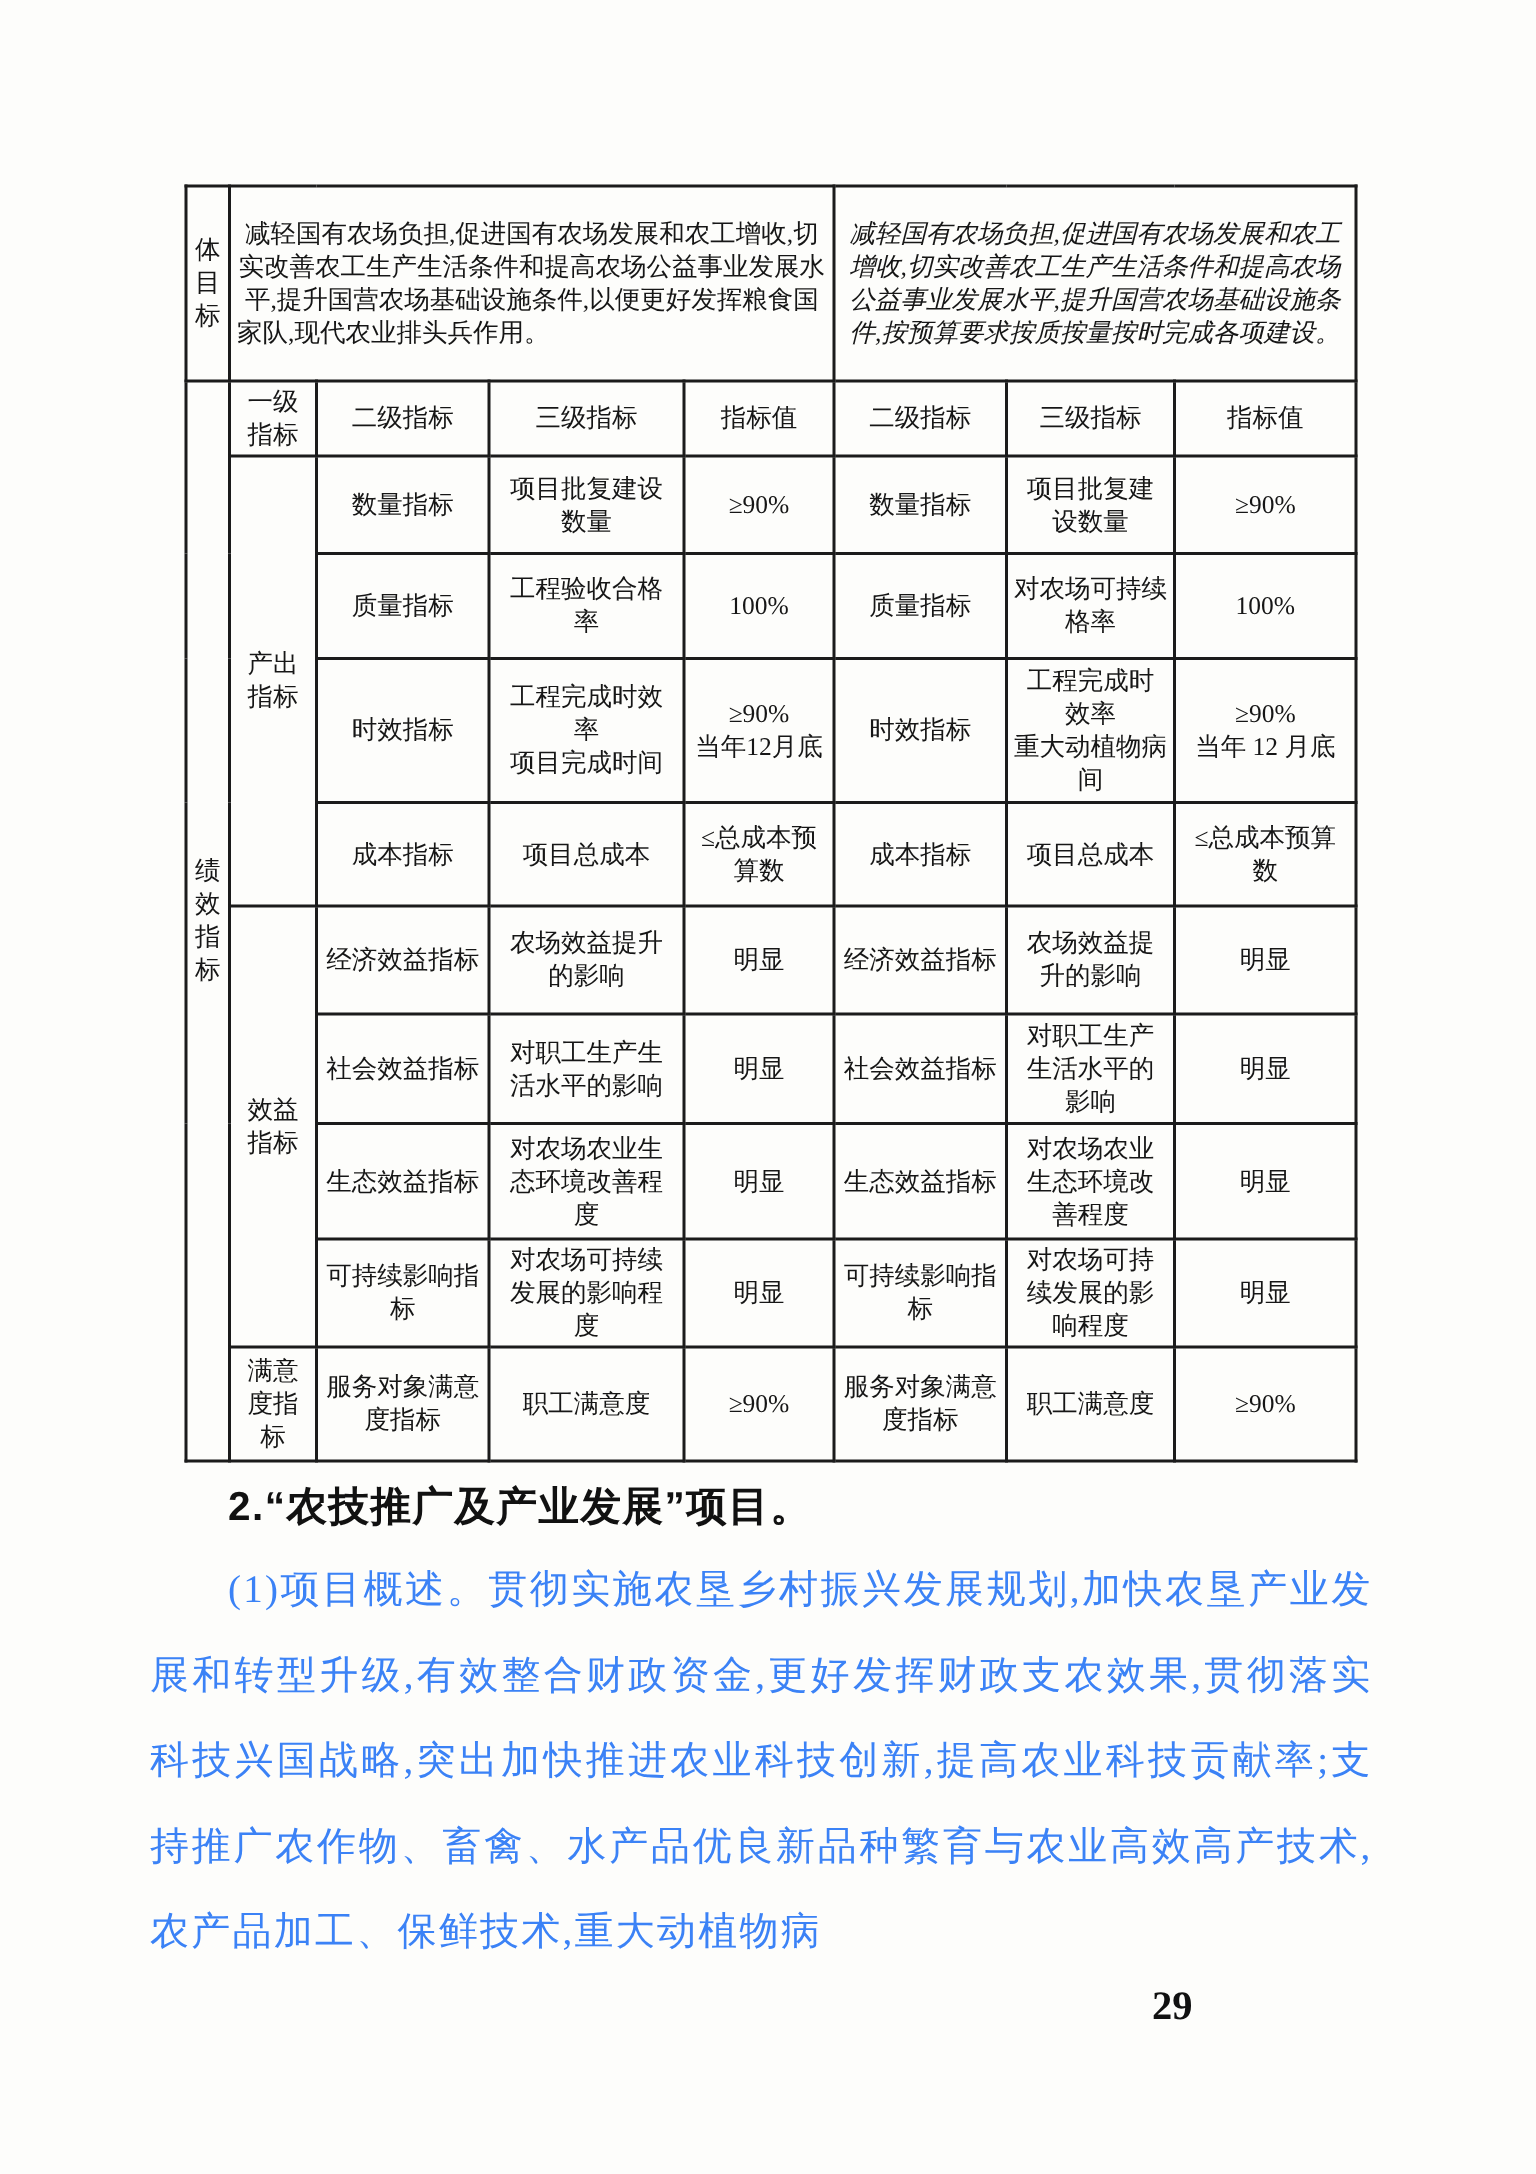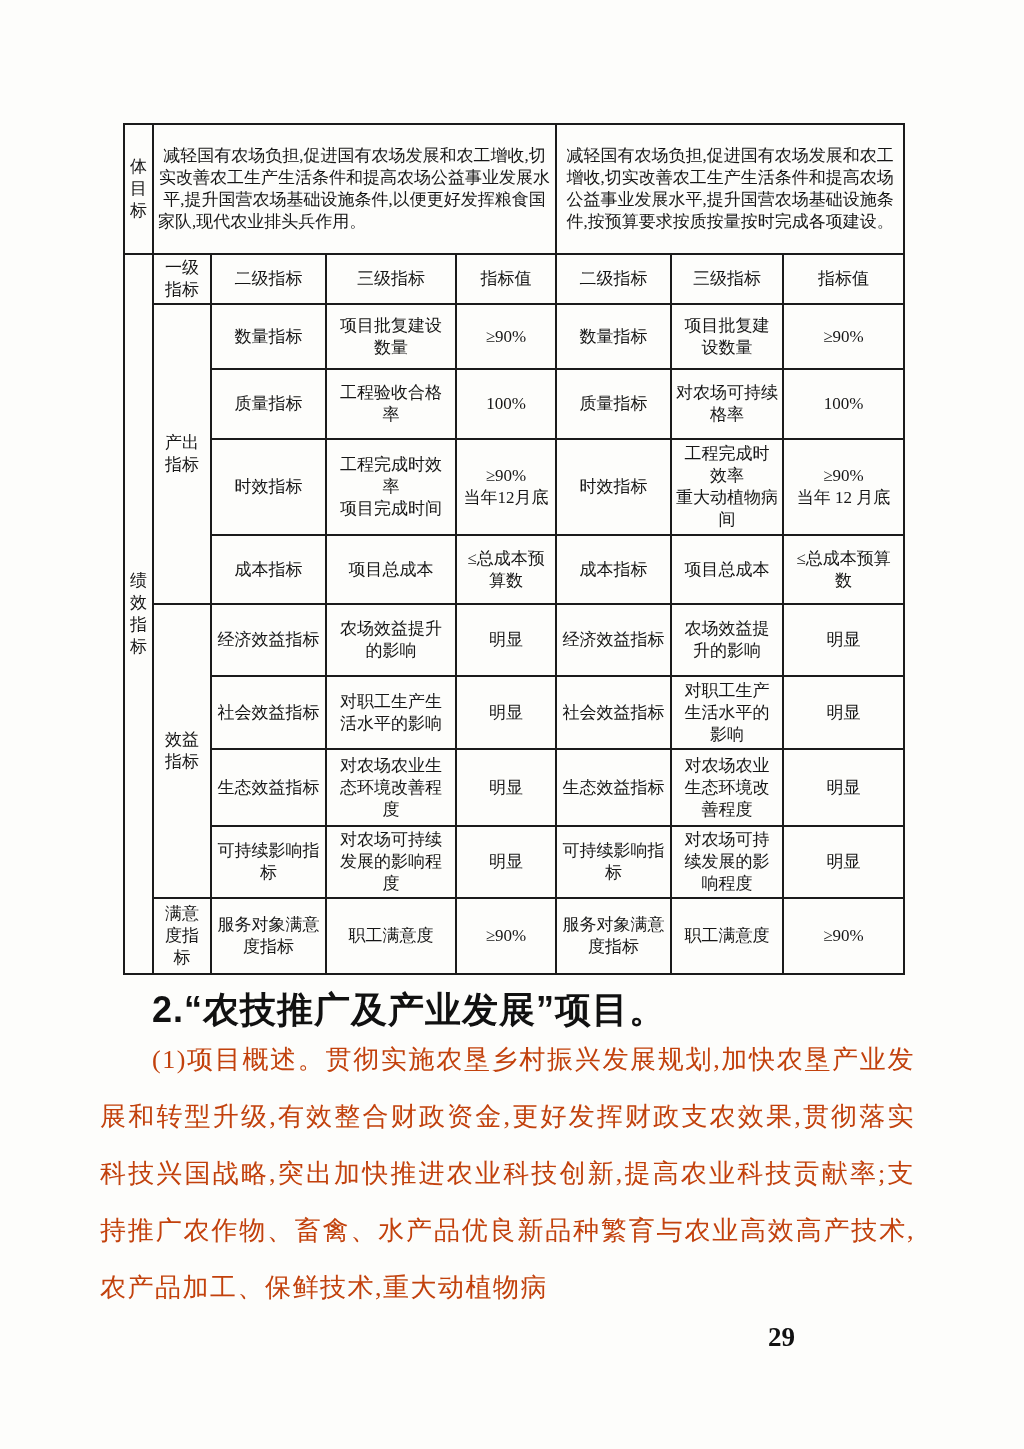--- a/index.html
+++ b/index.html
@@ -30,50 +30,50 @@
     font-size: 17px;
     line-height: 22px;
     white-space: pre-line;
   }
   .goal-left, .goal-right {
     white-space: normal;
     text-align: justify;
     vertical-align: top;
   }
   .goal-left  { font-size: 21px; line-height: 25.5px; padding: 2px 6px; }
-  .goal-right { font-size: 20px; line-height: 21.4px; padding: 2px 5px; text-align-last: center; }
+  .goal-right { font-size: 20px; line-height: 21.4px; padding: 2px 5px; text-align-last: center; font-style: italic; }
   .goal-left { text-align-last: left; }
   .vlabel { font-size: 18px; line-height: 22px; padding: 2px 0; }
   .goal-label { vertical-align: top; padding-top: 4px; }
   .hdr { font-size: 18px; }
   .l3 { text-align: left; padding-left: 6px; margin-left: 35px; }
   
   .sec-heading {
     position: absolute;
     left: 100px;
     top: 986px;
     width: 814px;
-    font-size: 36px;
+    font-size: 27px;
     font-weight: bold;
     font-family: "Liberation Sans", "DejaVu Sans", sans-serif;
     text-indent: 52px;
     letter-spacing: 1px;
     color: #111;
   }
   .body-para {
     position: absolute;
     left: 100px;
     top: 1031px;
     width: 815px;
     font-size: 26px;
     line-height: 57px;
     text-align: justify;
     text-indent: 52px;
     letter-spacing: 1.5px;
-    color: #c2410c;
+    color: #3b82f6;
   }
   .page-num {
     position: absolute;
     left: 768px;
     top: 1322px;
     font-size: 27px;
     font-weight: bold;
     color: #111;
   }
 </style>

